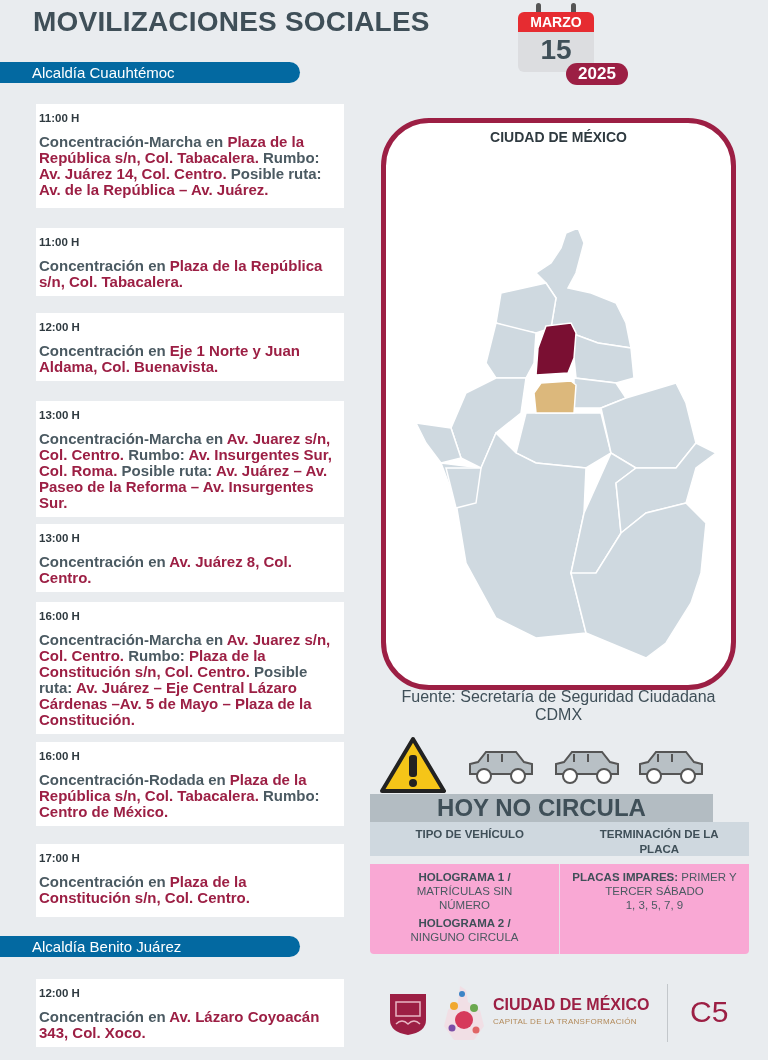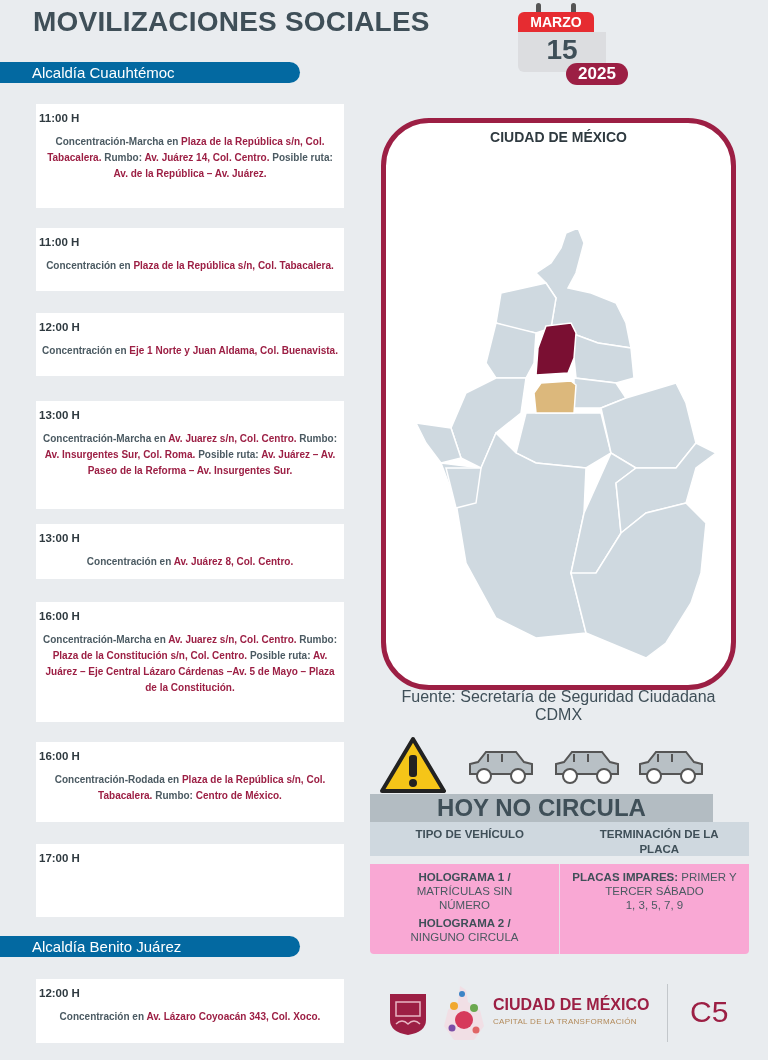--- a/index.html
+++ b/index.html
@@ -2,29 +2,29 @@
 <html><head>
 <meta charset="utf-8">
 <style>
   * { box-sizing: border-box; margin: 0; padding: 0; }
   html, body { width: 768px; height: 1060px; }
   body { background: #e9ecef; font-family: "Liberation Sans", sans-serif; position: relative; overflow: hidden; color: #3e4a52; }
   .title { position: absolute; left: 33px; top: 6px; font-size: 28px; font-weight: bold; color: #3f4f58; letter-spacing: 0.2px; }
   .alc-bar { position: absolute; left: 0; height: 21px; width: 300px; background: #0369a1; border-radius: 0 11px 11px 0; color: #fff; font-size: 15px; padding-left: 32px; line-height: 21px; }
   .card { position: absolute; left: 36px; width: 308px; background: #fff; padding: 8px 3px 6px 3px; }
   .card .time { font-size: 11.5px; font-weight: bold; color: #2f3a40; margin-bottom: 10px; }
-  .card .desc { font-size: 10px; font-weight: bold; line-height: 16px; color: #4b5a62; text-align: center; }
+  .card .desc { font-size: 15px; font-weight: bold; line-height: 16px; color: #4b5a62; }
   .card .desc .hl { color: #9c1f44; }
   .card .desc .pl { color: #4b5a62; }
 
   
   .cal { position: absolute; left: 518px; top: 12px; width: 76px; height: 60px; }
   .cal .ring { position: absolute; top: -9px; width: 5px; height: 16px; background: #555; border-radius: 3px; }
   .cal .head { position: absolute; top: 0; left: 0; width: 76px; height: 20px; background: #e62c31; border-radius: 6px 6px 0 0; color: #fff; font-weight: bold; font-size: 14px; text-align: center; line-height: 20px; }
-  .cal .body { position: absolute; top: 20px; left: 0; width: 88px; height: 40px; background: #dcdde0; border-radius: 0 0 6px 6px; color: #3f4f58; font-weight: bold; font-size: 28px; text-align: center; line-height: 36px; }
+  .cal .body { position: absolute; top: 20px; left: 0; width: 76px; height: 40px; background: #dcdde0; border-radius: 0 0 6px 6px; color: #3f4f58; font-weight: bold; font-size: 28px; text-align: center; line-height: 36px; }
   .cal .year { position: absolute; left: 48px; top: 51px; width: 62px; height: 22px; background: #9c1f44; border-radius: 11px; color: #fff; font-weight: bold; font-size: 17px; text-align: center; line-height: 22px; }
 
   
   .map-frame { position: absolute; left: 381px; top: 118px; width: 355px; height: 572px; background: #fff; border: 5px solid #9c1f44; border-radius: 48px; }
   .map-title { position: absolute; left: 0; width: 100%; top: 6px; text-align: center; font-weight: bold; font-size: 14px; color: #2f3a40; }
   .map-svg { position: absolute; left: 0; top: 0; }
   .source { position: absolute; left: 381px; top: 688px; width: 355px; text-align: center; font-size: 16px; font-weight: normal; color: #3f4f58; }
 
   
   .warn { position: absolute; left: 378px; top: 735px; }
@@ -84,20 +84,21 @@
     <div class="card" style="top: 602px; min-height: 120px;">
       <div class="time">16:00 H</div>
       <div class="desc"><span class="pl">Concentración-Marcha</span><span class="pl"> en </span><span class="hl">Av. Juarez s/n, Col. Centro.</span><span class="pl"> Rumbo: </span><span class="hl">Plaza de la Constitución s/n, Col. Centro.</span><span class="pl"> Posible ruta: </span><span class="hl">Av. Juárez – Eje Central Lázaro Cárdenas –Av. 5 de Mayo – Plaza de la Constitución.</span></div>
     </div>
     <div class="card" style="top: 742px; min-height: 80px;">
       <div class="time">16:00 H</div>
       <div class="desc"><span class="pl">Concentración-Rodada</span><span class="pl"> en </span><span class="hl">Plaza de la República s/n, Col. Tabacalera.</span><span class="pl"> Rumbo: </span><span class="hl">Centro de México.</span></div>
     </div>
     <div class="card" style="top: 844px; min-height: 73px;">
       <div class="time">17:00 H</div>
+      <div class="desc"><span class="pl">Concentración</span><span class="pl"> en </span><span class="hl">Plaza de la Constitución s/n, Col. Centro.</span></div>
     </div>
   </div>
 
 <div class="alc-bar" style="top:936px">Alcaldía Benito Juárez</div>
 <div id="events-1">
     <div class="card" style="top: 979px; min-height: 64px;">
       <div class="time">12:00 H</div>
       <div class="desc"><span class="pl">Concentración</span><span class="pl"> en </span><span class="hl">Av. Lázaro Coyoacán 343, Col. Xoco.</span></div>
     </div>
   </div>

